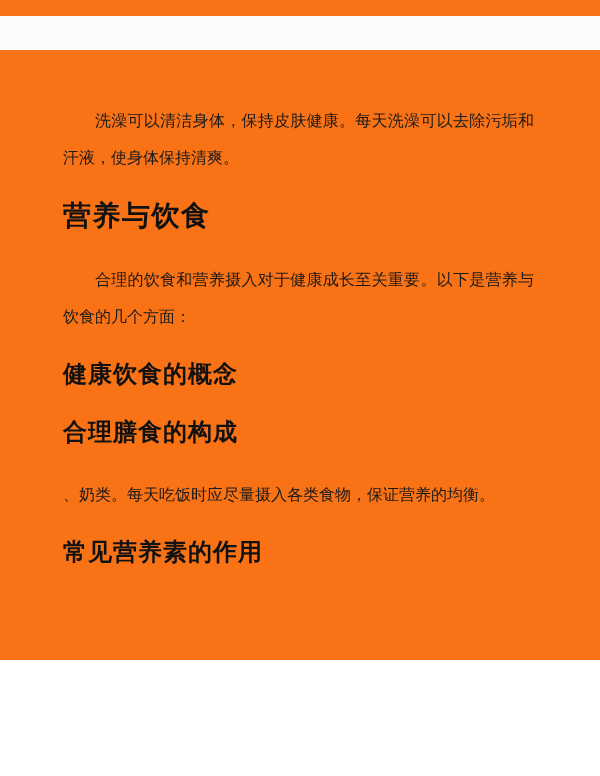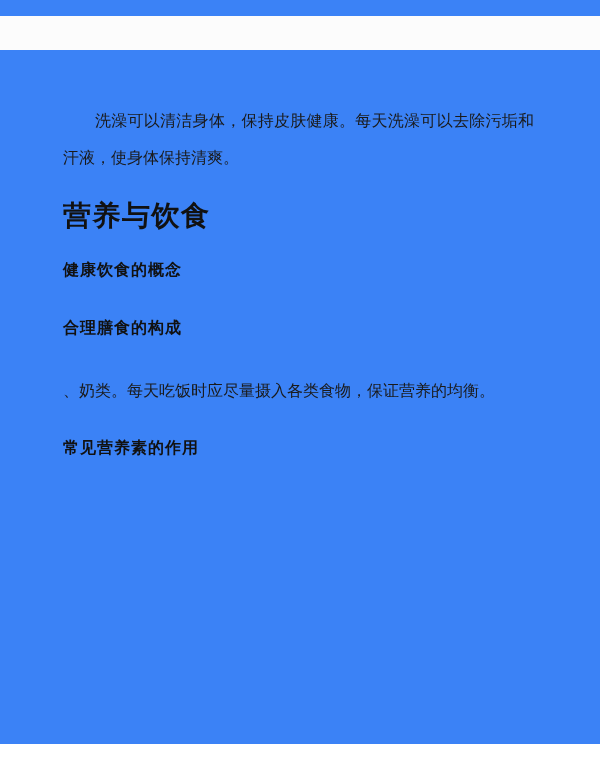--- a/index.html
+++ b/index.html
@@ -3,22 +3,22 @@
 <meta charset="utf-8">
 <style>
   html, body {
     margin: 0;
     padding: 0;
     background: #ffffff;
   }
   .page {
     position: relative;
     width: 600px;
-    height: 744px;
-    background: #3b82f6;
+    height: 660px;
+    background: #f97316;
     overflow: hidden;
     color: #1a1a1a;
     font-family: "Liberation Serif", "DejaVu Serif", serif;
   }
   .top-shade {
     position: absolute;
     top: 16px;
     left: 0;
     width: 100%;
     height: 34px;
@@ -52,21 +52,21 @@
     margin: 25px 0 0 0;
     font-size: 28px;
     line-height: 30px;
     font-weight: bold;
     letter-spacing: 1.5px;
     font-family: "Liberation Sans", "DejaVu Sans", sans-serif;
     color: #111111;
   }
   .heading-3 {
     margin: 25px 0 0 0;
-    font-size: 16px;
+    font-size: 24px;
     line-height: 28px;
     font-weight: bold;
     letter-spacing: 1px;
     font-family: "Liberation Sans", "DejaVu Sans", sans-serif;
     color: #111111;
   }
 </style>
 </head>
 <body>
 
@@ -75,20 +75,24 @@
 
   <div class="content">
 
     <p class="para first">
       <span class="line indent fill">洗澡可以清洁身体，保持皮肤健康。每天洗澡可以去除污垢和</span>
       <span class="line">汗液，使身体保持清爽。</span>
     </p>
 
     <h2 class="heading-2">营养与饮食</h2>
 
+    <p class="para">
+      <span class="line indent fill">合理的饮食和营养摄入对于健康成长至关重要。以下是营养与</span>
+      <span class="line">饮食的几个方面：</span>
+    </p>
 
     <h3 class="heading-3">健康饮食的概念</h3>
 
     <p class="para">
     </p>
 
     <h3 class="heading-3">合理膳食的构成</h3>
 
     <p class="para">
       <span class="line">、奶类。每天吃饭时应尽量摄入各类食物，保证营养的均衡。</span>

